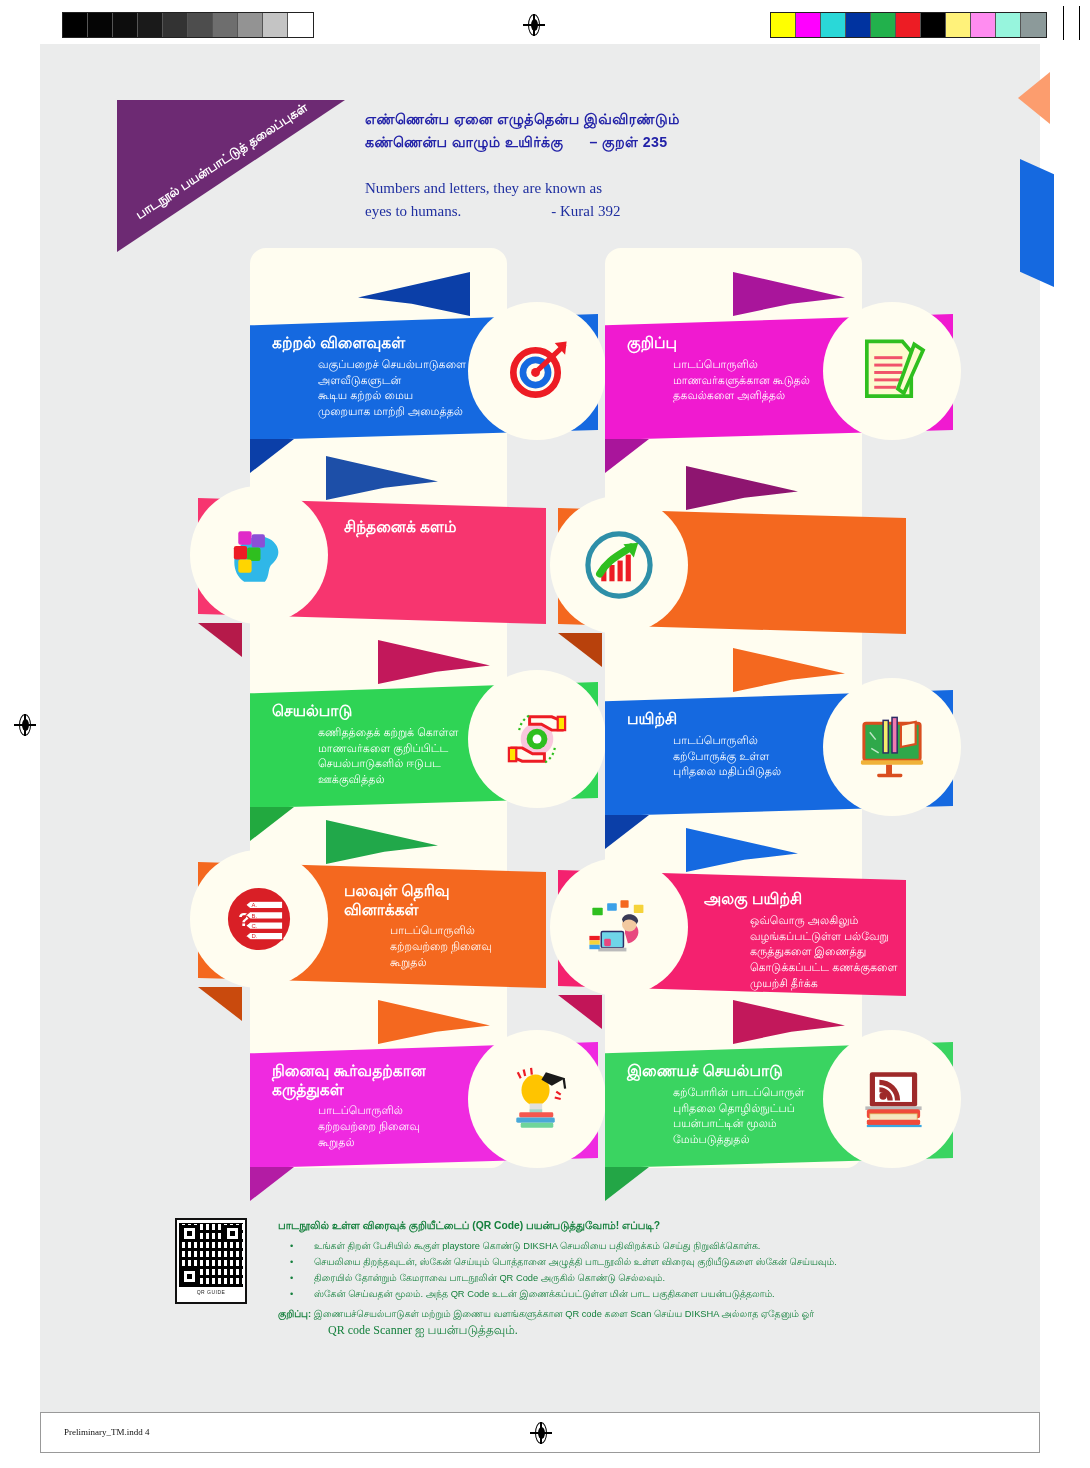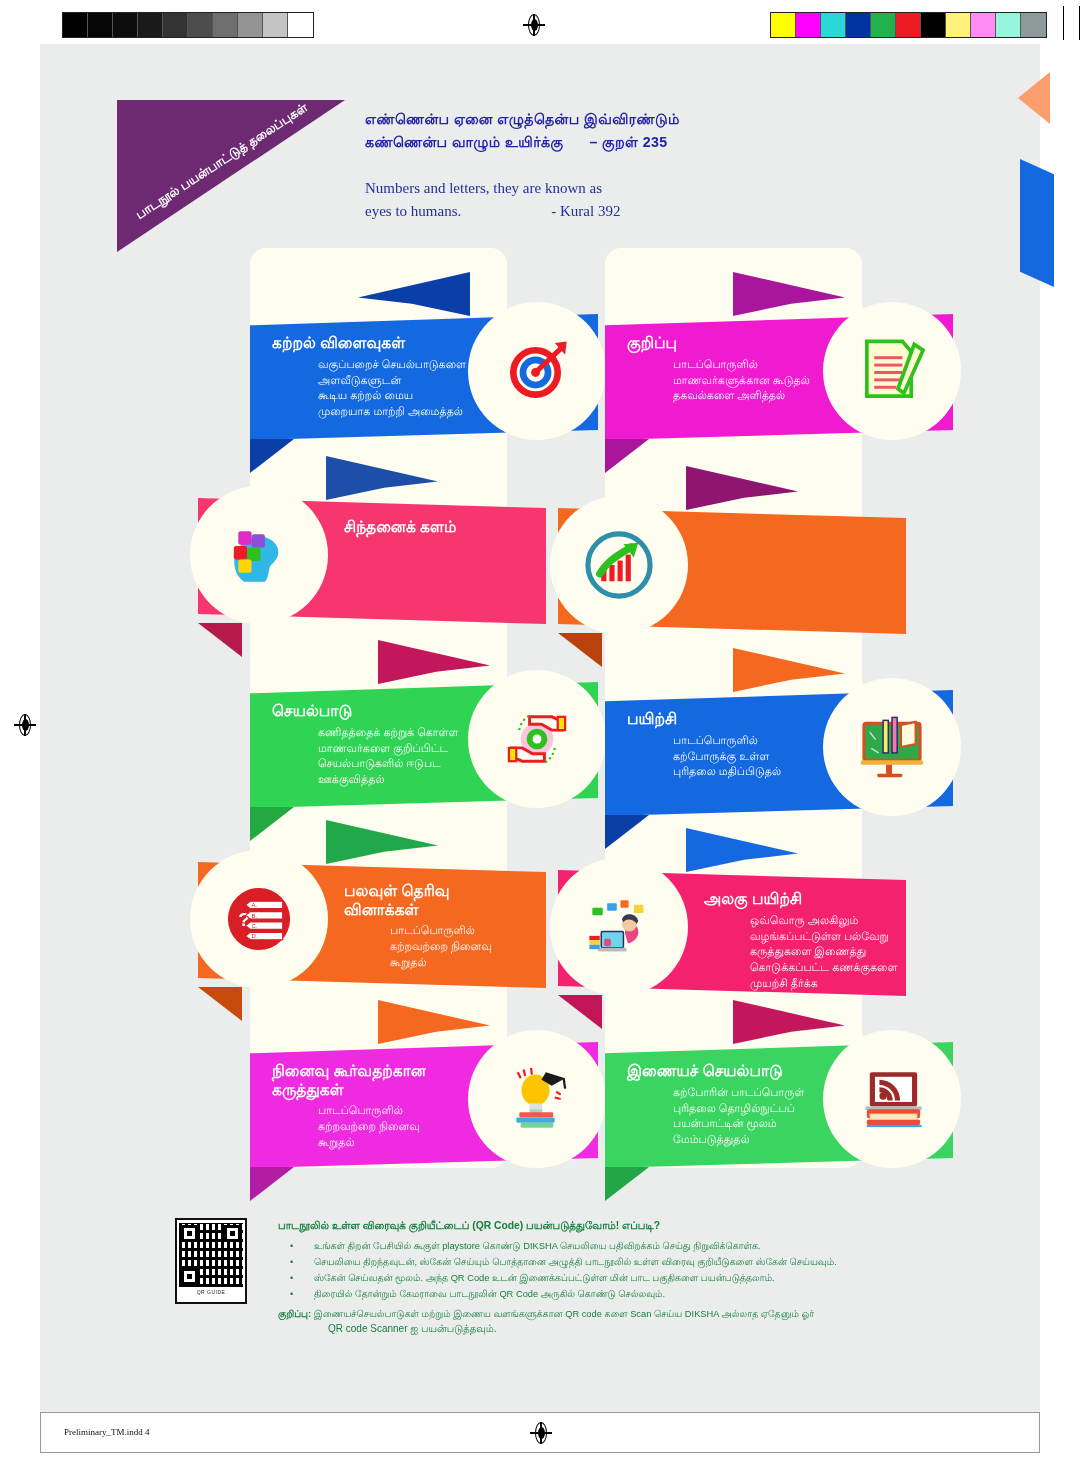--- a/index.html
+++ b/index.html
@@ -147,21 +147,21 @@
   .qr-eye i { position: absolute; left: 3px; top: 3px; width: 5px; height: 5px; background: #000; }
   #qrlabel { font-size: 5px; margin-top: 2px; letter-spacing: 0.5px; color: #222; }
 
   #qrtext { position: absolute; left: 278px; top: 1220px; width: 700px; color: #15803d; }
   #qrtext .hd { font-size: 10.3px; font-weight: bold; margin-bottom: 6px; }
   #qrtext ul { list-style: none; }
   #qrtext li { font-size: 9.3px; line-height: 1.72; padding-left: 36px; position: relative; }
   #qrtext li:before { content: "•"; position: absolute; left: 12px; }
   #qrtext .note { font-size: 9.3px; line-height: 1.7; margin-top: 4px; }
   #qrtext .note b { font-weight: bold; }
-  #qrtext .note-2 { font-size: 10px; padding-left: 50px; }
+  #qrtext .note-2 { font-size: 12px; padding-left: 50px; font-family: Liberation Serif, serif; }
 
   
   #footer-rule-top { position: absolute; left: 40px; top: 1412px; width: 1000px; height: 1px; background: #999; }
   #footer-rule-bot { position: absolute; left: 40px; top: 1452px; width: 1000px; height: 1px; background: #999; }
   #footer-rule-l { position: absolute; left: 40px; top: 1412px; width: 1px; height: 41px; background: #999; }
   #footer-rule-r { position: absolute; left: 1039px; top: 1412px; width: 1px; height: 41px; background: #999; }
   .footer-txt {
     position: absolute; top: 1427px; font-family: "Liberation Serif", serif;
     font-size: 9px; color: #111;
   }
@@ -560,22 +560,22 @@
       </div>
       <div id="qrlabel">QR GUIDE</div>
     </div>
   </div>
 
   <div id="qrtext">
     <div class="hd">பாடநூலில் உள்ள விரைவுக் குறியீட்டைப்  (QR Code) பயன்படுத்துவோம்! எப்படி?</div>
     <ul id="qr-bullets">
         <li>உங்கள் திறன் பேசியில் கூகுள் playstore கொண்டு DIKSHA செயலியை பதிவிறக்கம் செய்து நிறுவிக்கொள்க.</li>
         <li>செயலியை திறந்தவுடன், ஸ்கேன் செய்யும் பொத்தானை அழுத்தி பாடநூலில் உள்ள விரைவு குறியீடுகளை ஸ்கேன் செய்யவும்.</li>
+        <li>திரையில் தோன்றும் கேமராவை பாடநூலின் QR Code அருகில் கொண்டு செல்லவும்.</li>
         <li>ஸ்கேன் செய்வதன் மூலம். அந்த QR Code  உடன் இணைக்கப்பட்டுள்ள மின் பாட பகுதிகளை பயன்படுத்தலாம்.</li>
-        <li>திரையில் தோன்றும் கேமராவை பாடநூலின் QR Code அருகில் கொண்டு செல்லவும்.</li>
       </ul>
     <div class="note">
       <b>குறிப்பு:</b><span> இணையச்செயல்பாடுகள் மற்றும் இணைய வளங்களுக்கான QR code களை Scan செய்ய DIKSHA அல்லாத ஏதேனும் ஓர்</span>
     </div>
     <div class="note-2">QR code Scanner ஐ பயன்படுத்தவும்.</div>
   </div>
 
   <div id="footer-rule-top"></div>
   <div id="footer-rule-bot"></div>
   <div id="footer-rule-l"></div>

